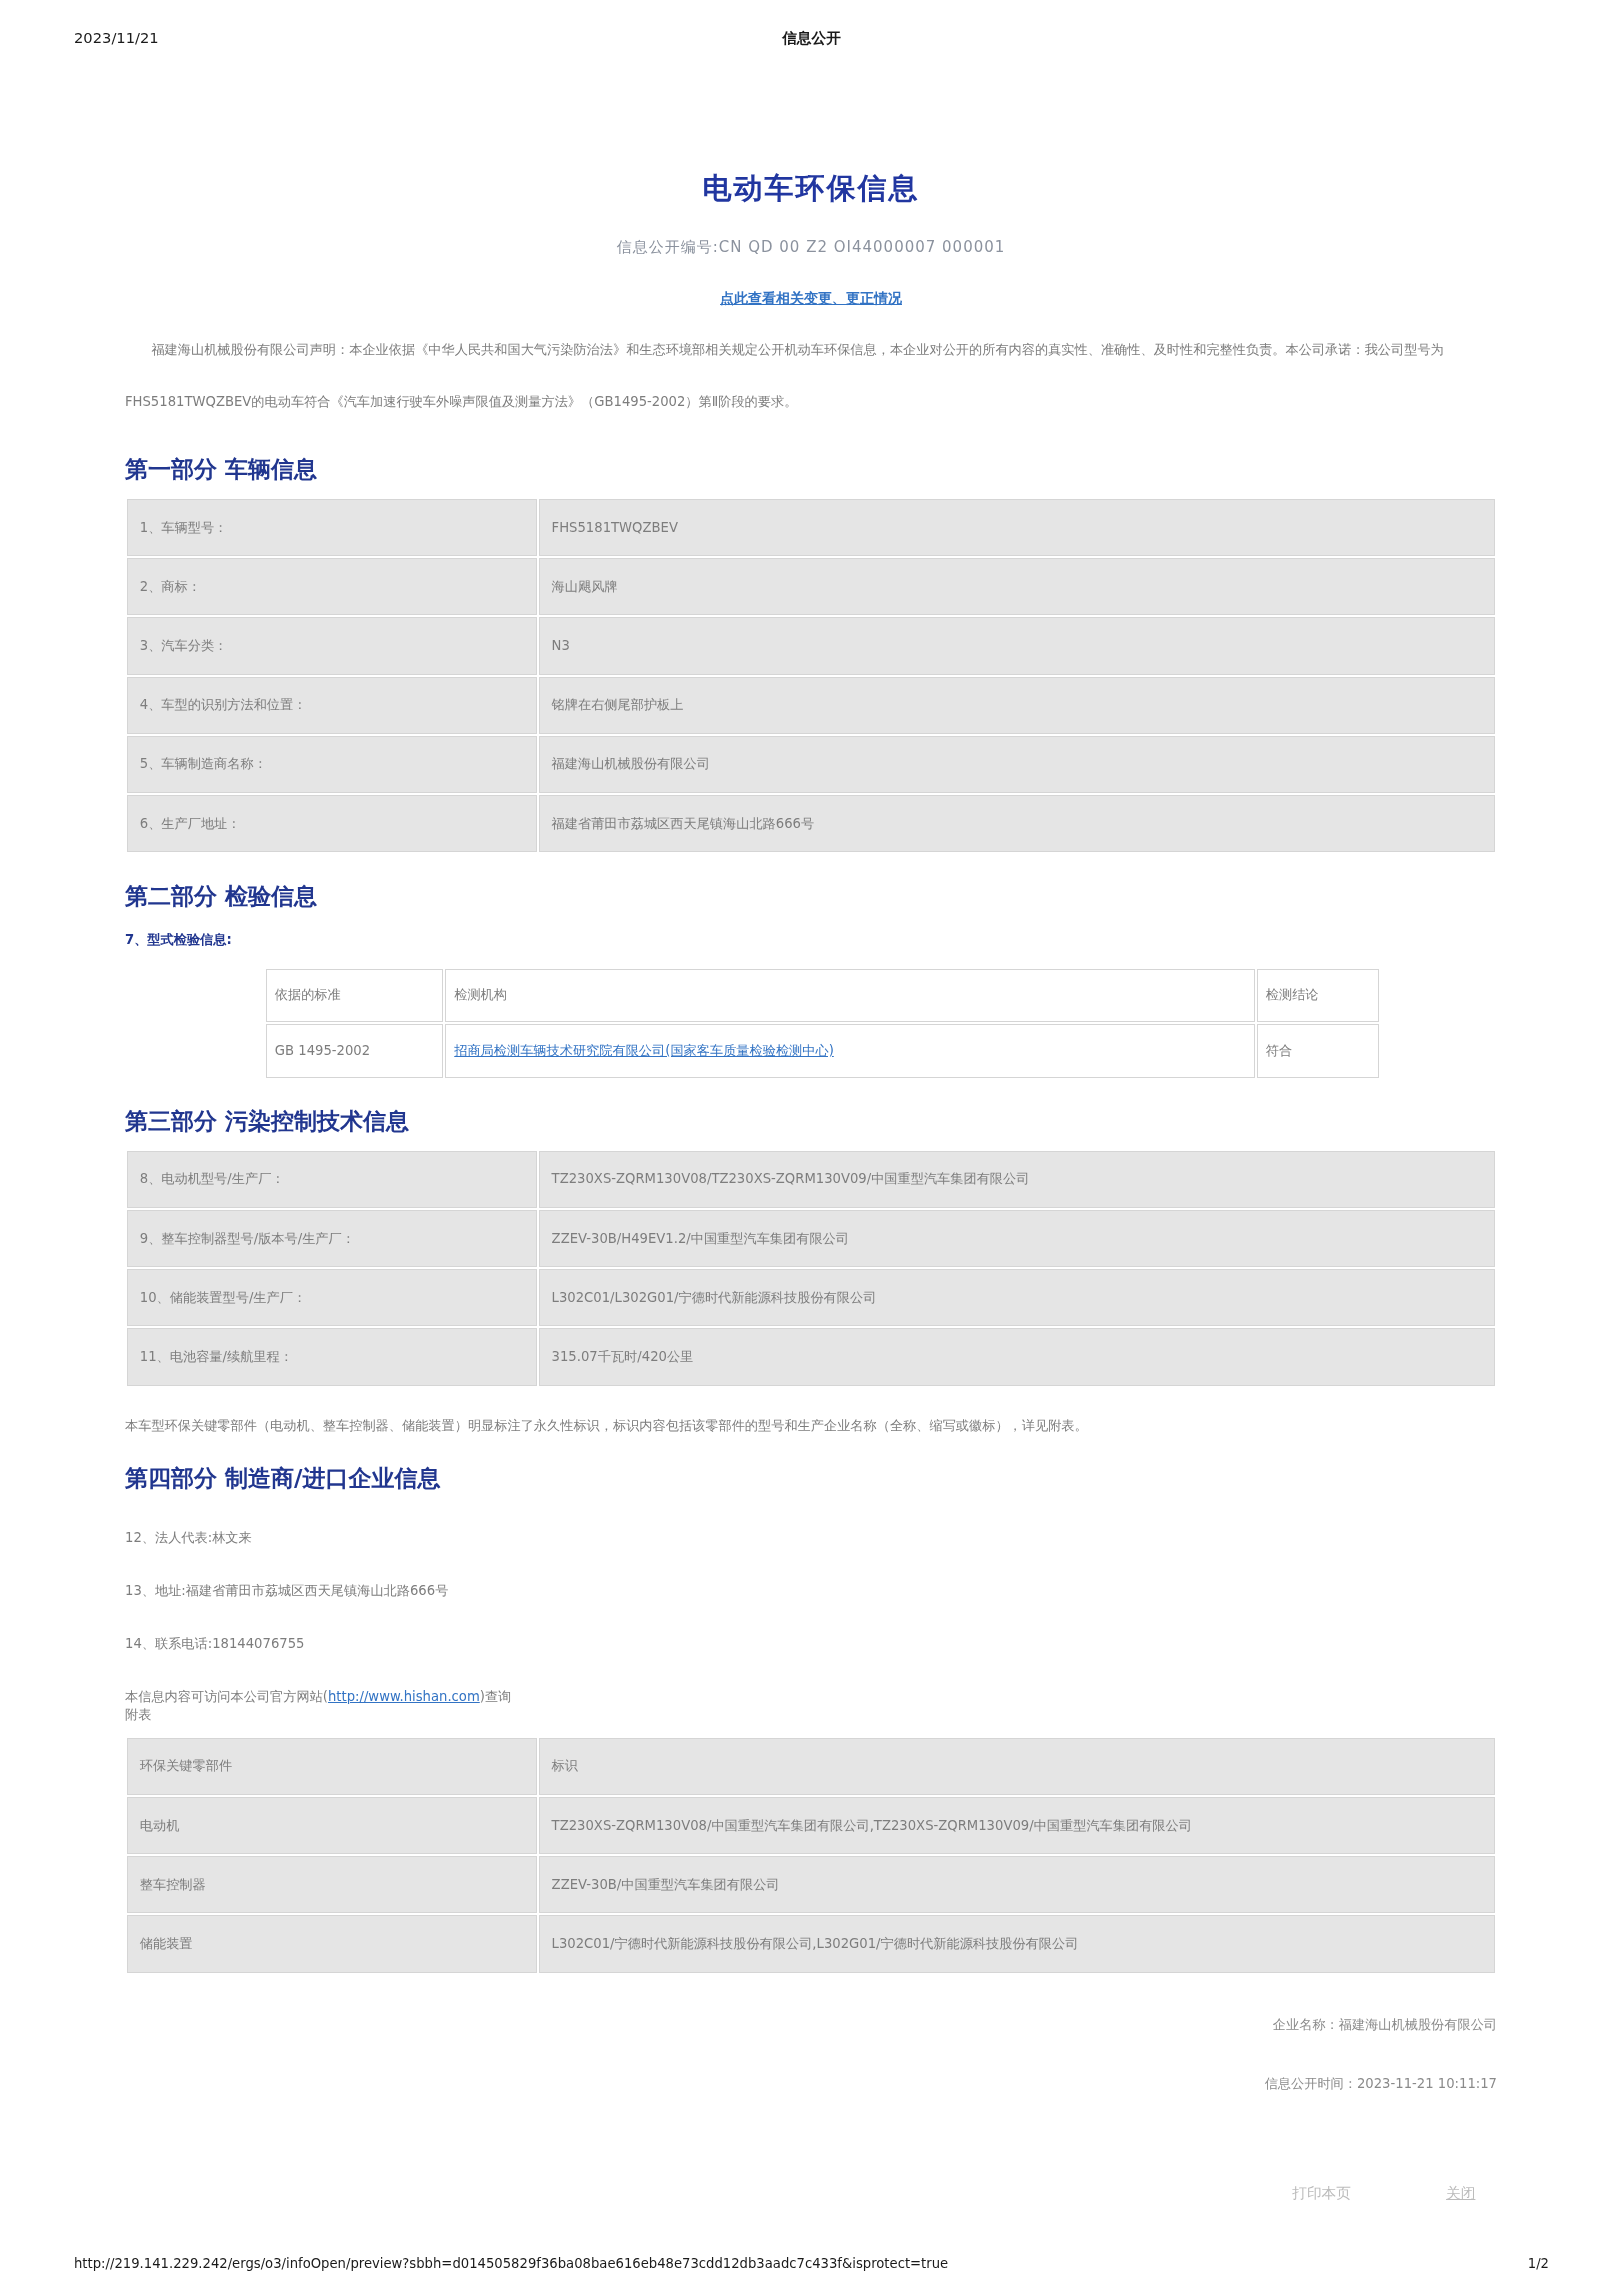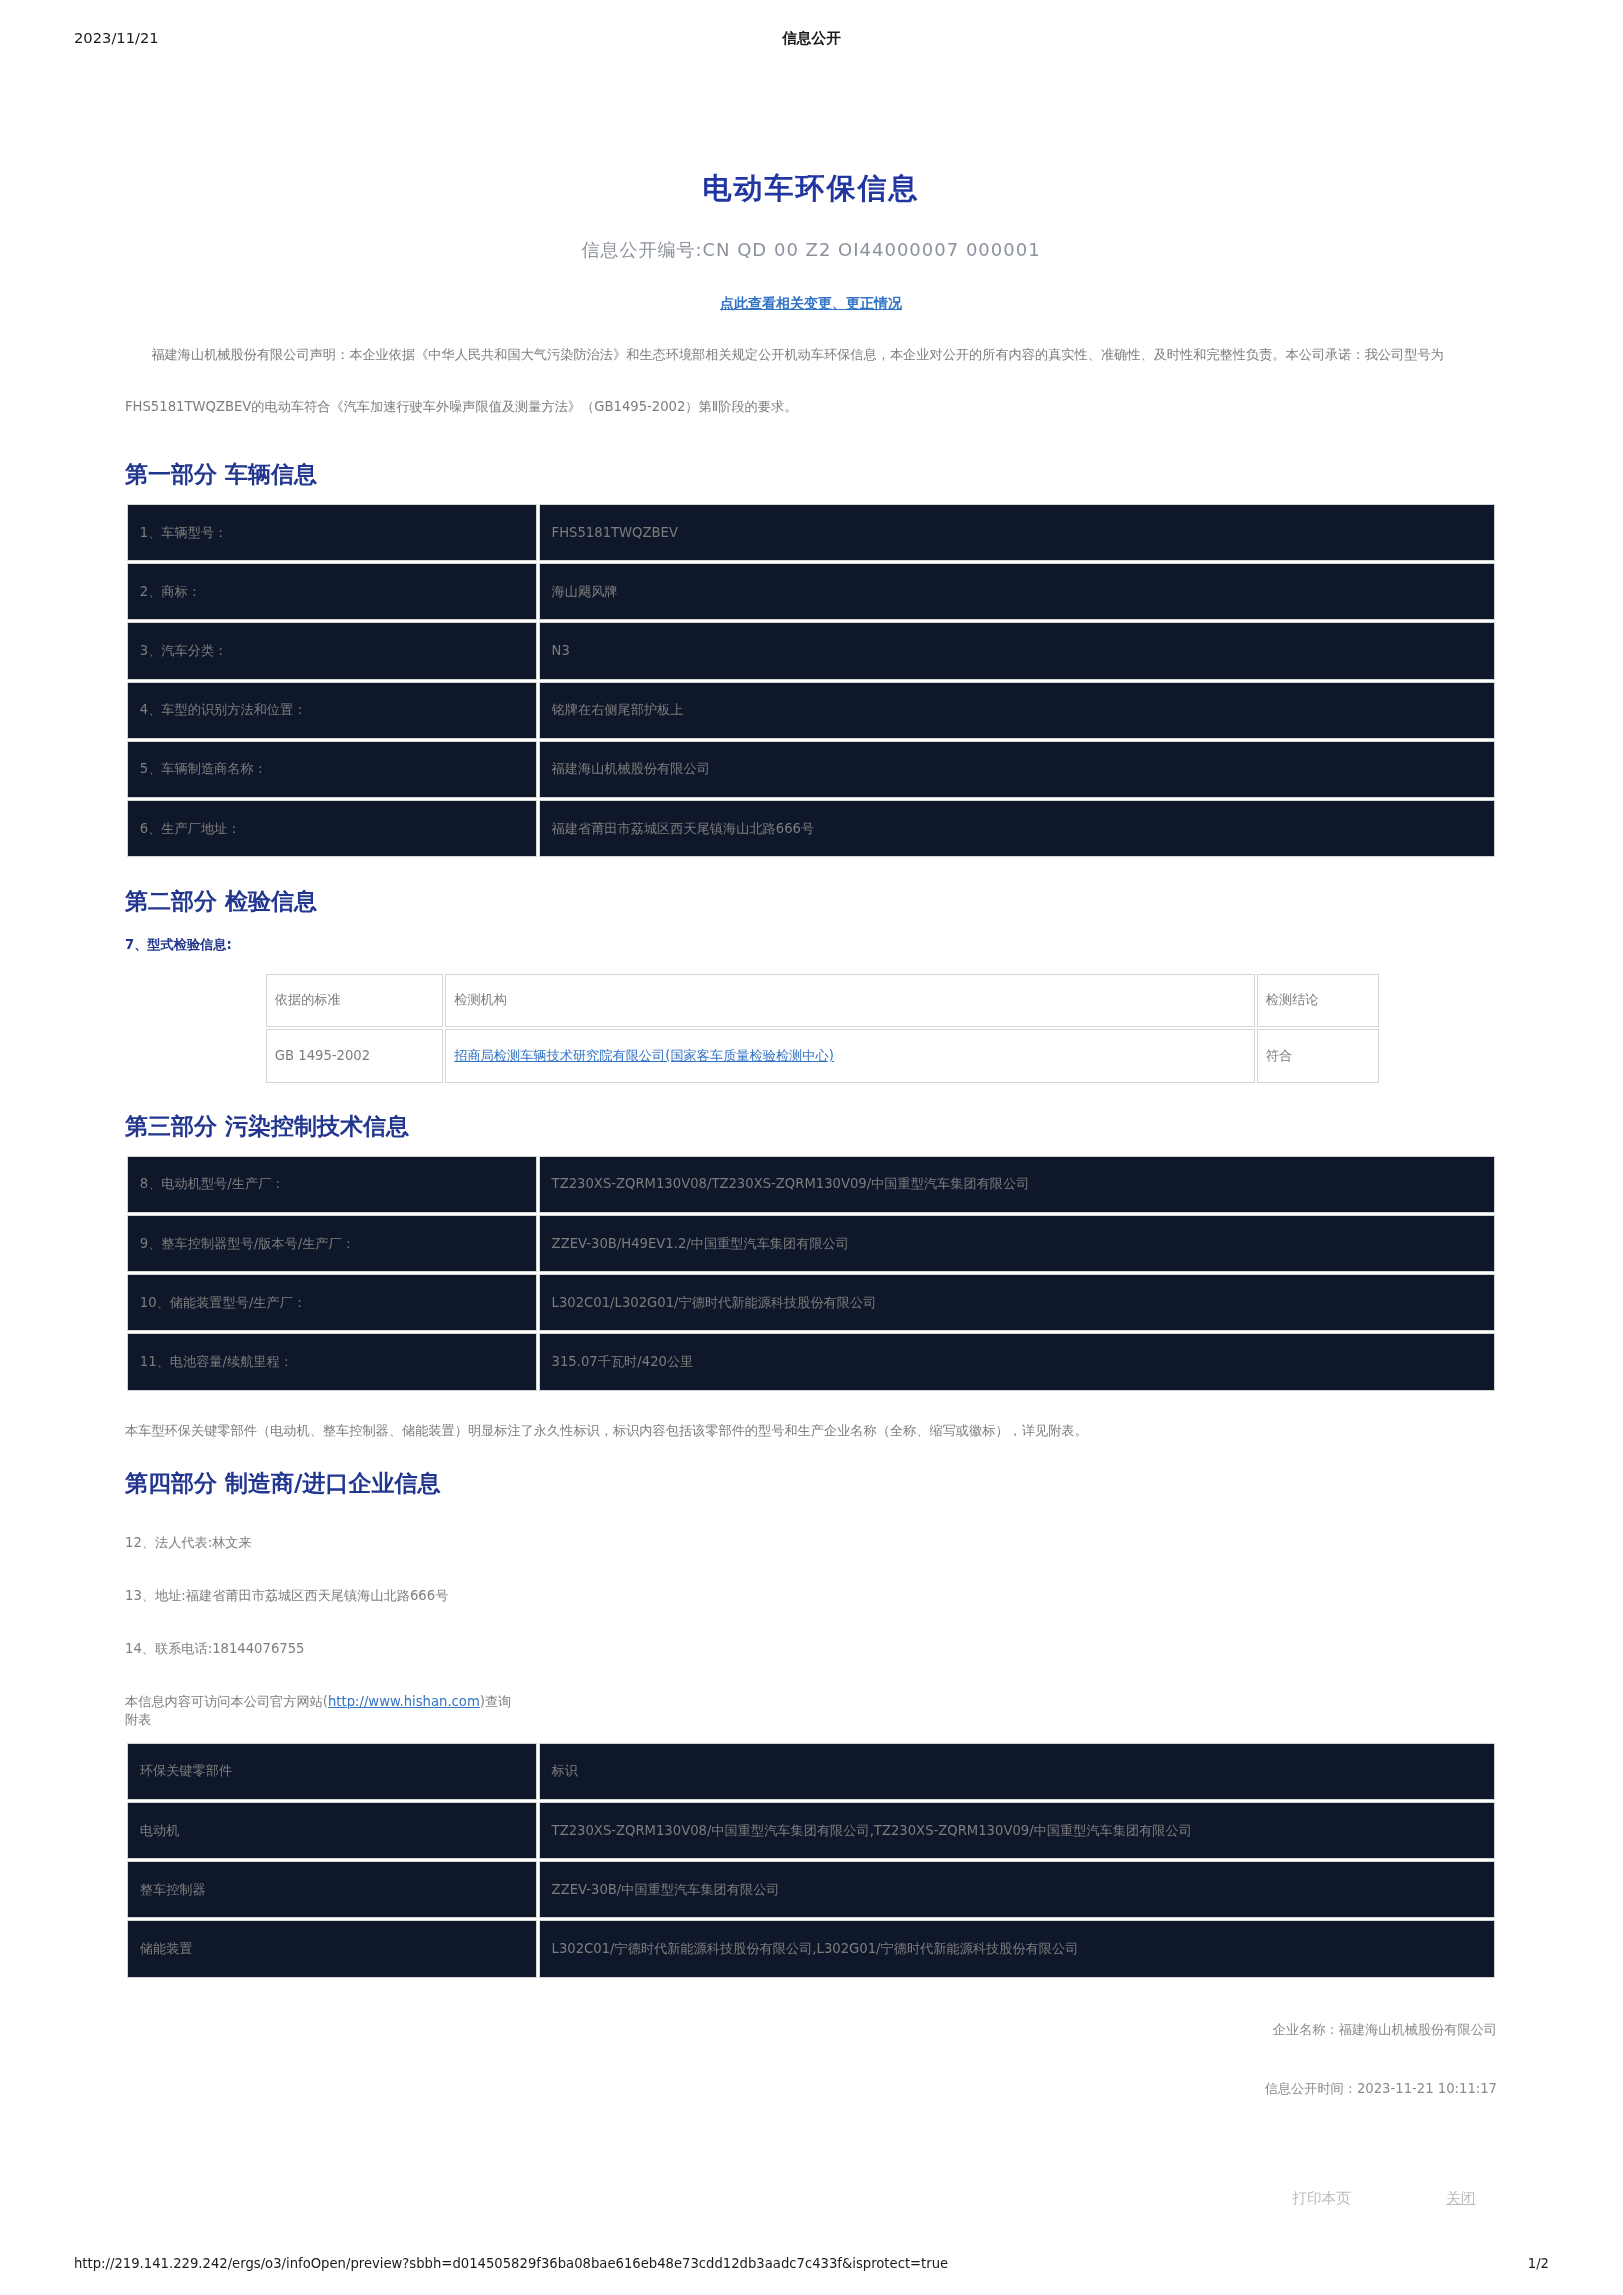--- a/index.html
+++ b/index.html
@@ -26,21 +26,21 @@
   .print-footer .pf-url { max-width: 1274px; white-space: nowrap; overflow: hidden; }
 
   .content { position: absolute; top: 0; left: 125px; width: 1372px; }
 
   .page-title {
     margin-top: 169px; text-align: center;
     color: #2136a0; font-size: 29px; font-weight: bold; letter-spacing: 2px;
   }
   .info-code {
     margin-top: 29px; text-align: center;
-    color: #8b929e; font-size: 18px; letter-spacing: 1px;
+    color: #8b929e; font-size: 15px; letter-spacing: 1px;
   }
   .change-link-wrap { margin-top: 31px; text-align: center; }
   a.blue-link { color: #3273c4; text-decoration: underline; cursor: pointer; }
   .change-link-wrap a { font-size: 14px; font-weight: bold; }
 
   .declaration {
     margin-top: 15.7px; font-size: 13.2px; line-height: 52px;
     color: #7d7d7d; text-indent: 2em;
   }
 
@@ -48,21 +48,21 @@
     margin-top: 26.5px; color: #21368f; font-size: 23px; font-weight: bold;
   }
   .sub-label { margin-top: 19.6px; color: #21368f; font-size: 13.2px; font-weight: bold; }
 
   table.grid {
     border-spacing: 2.9px; border-collapse: separate;
     width: 100%; margin-top: 11.8px;
     font-size: 13.2px; color: #7d7d7d;
   }
   table.grid td, table.grid th {
-    border: 1px solid #d5d5d5; background: #0f172a;
+    border: 1px solid #d5d5d5; background: #e5e5e5;
     padding: 18.6px 11.8px; text-align: left; vertical-align: middle;
     font-weight: normal;
   }
   table.grid td.label-col { width: 30%; }
 
   table.inspection {
     border-spacing: 2.9px; border-collapse: separate;
     width: 1117px; margin-left: 139px; margin-top: 17.6px;
     font-size: 13.2px; color: #7d7d7d;
   }

